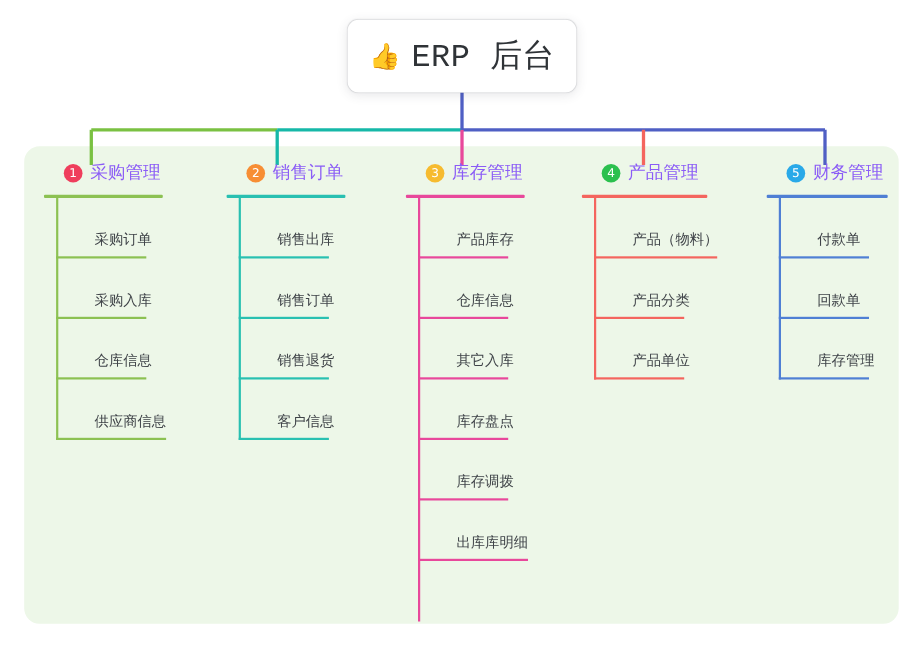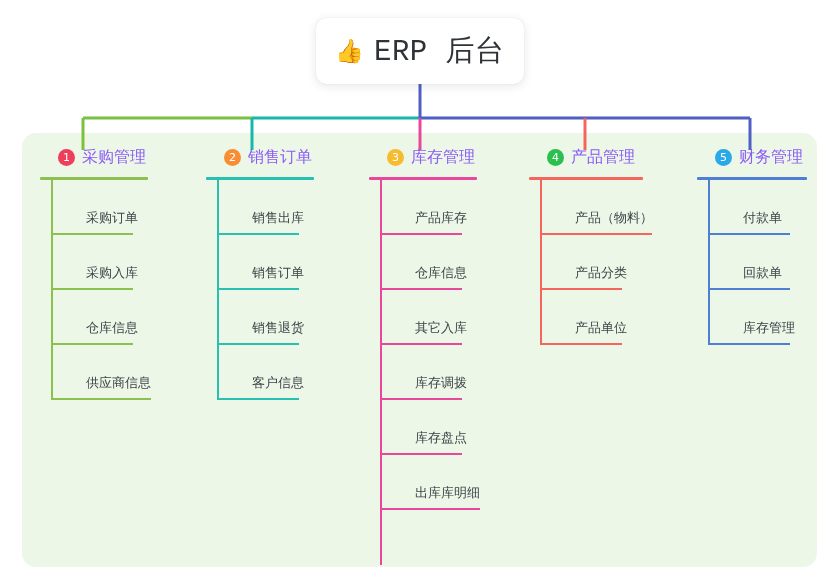--- a/index.html
+++ b/index.html
@@ -229,25 +229,25 @@
           </div>
           <div class="item">
             <span class="item-label">仓库信息</span>
             <div class="item-rule" style="width: 82px; background: rgb(232, 72, 155);"></div>
           </div>
           <div class="item">
             <span class="item-label">其它入库</span>
             <div class="item-rule" style="width: 82px; background: rgb(232, 72, 155);"></div>
           </div>
           <div class="item">
+            <span class="item-label">库存盘点</span>
+            <div class="item-rule" style="width: 82px; background: rgb(232, 72, 155);"></div>
+          </div>
+          <div class="item">
             <span class="item-label">库存调拨</span>
-            <div class="item-rule" style="width: 82px; background: rgb(232, 72, 155);"></div>
-          </div>
-          <div class="item">
-            <span class="item-label">库存盘点</span>
             <div class="item-rule" style="width: 82px; background: rgb(232, 72, 155);"></div>
           </div>
           <div class="item">
             <span class="item-label">出库库明细</span>
             <div class="item-rule" style="width: 100px; background: rgb(232, 72, 155);"></div>
           </div>
         </div>
       </div>
       <div class="column" style="left: 529px;">
         <div class="col-head">

